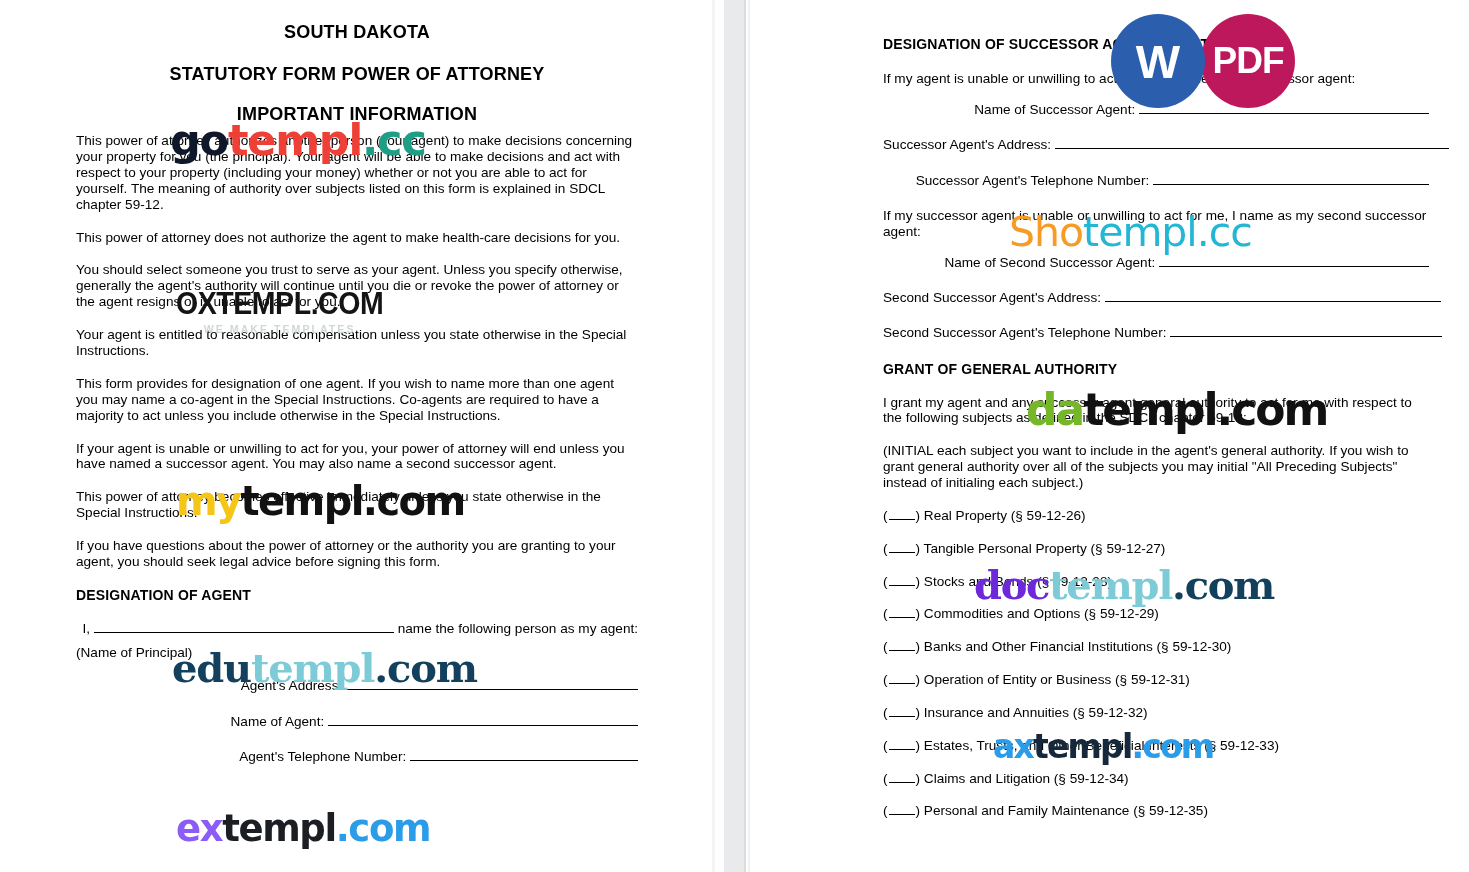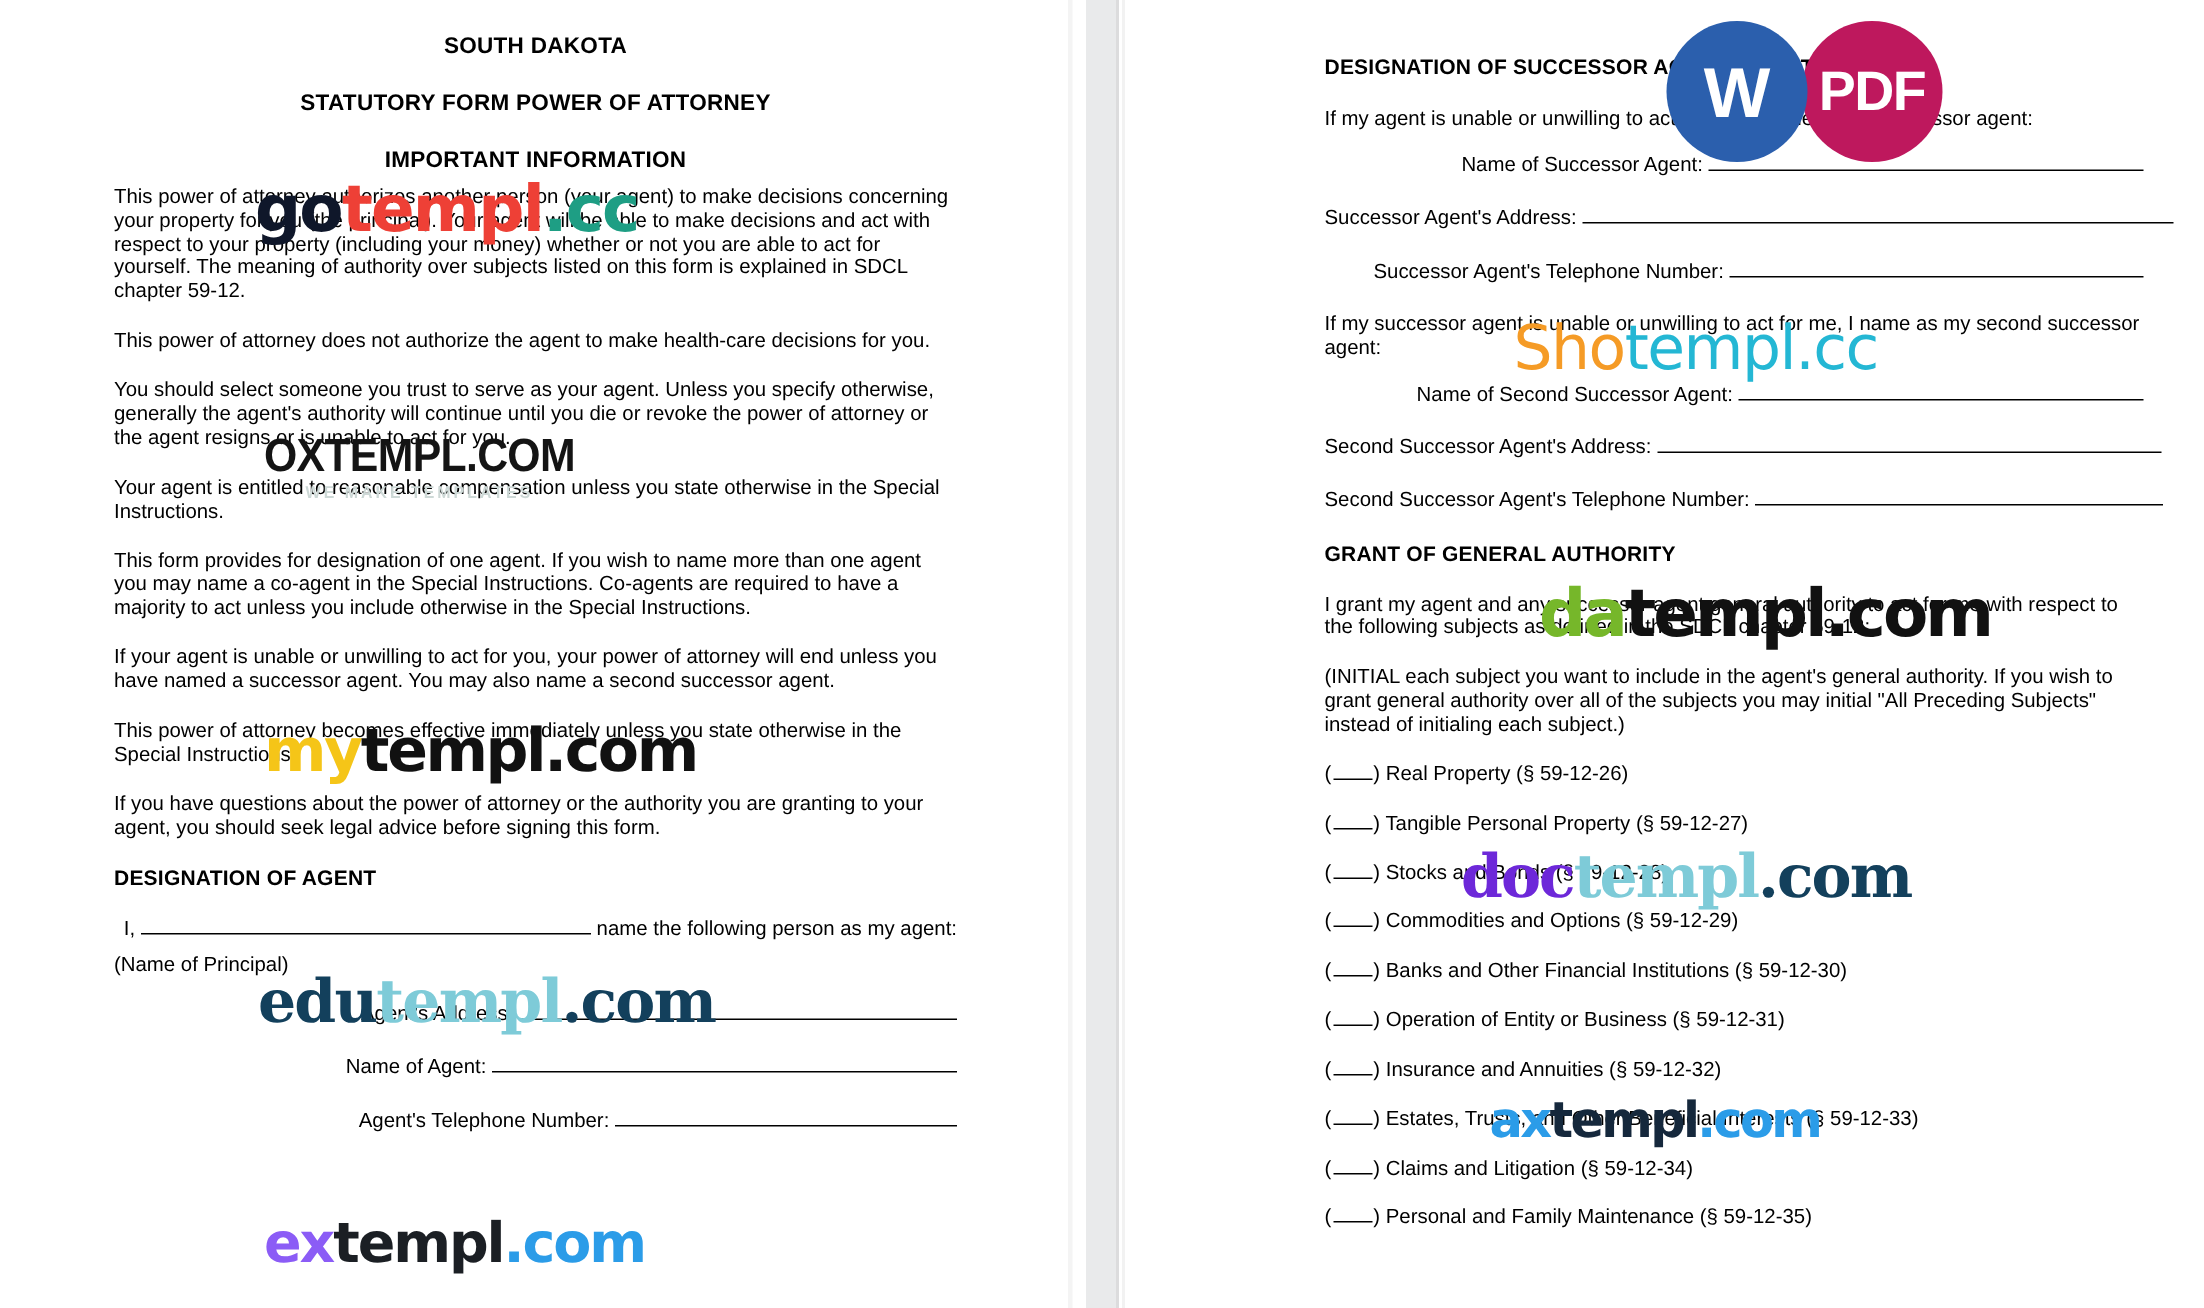--- a/index.html
+++ b/index.html
@@ -66,21 +66,21 @@
     position: absolute;
     top: 0; left: 0; right: 0;
     padding: 0;
   }
   .doc-left  { padding: 22px 62px 0 76px; }
   .doc-right { padding: 36px 40px 0 122px; }
 
   .center-title {
     text-align: center;
     font-weight: bold;
-    font-size: 15px;
+    font-size: 18px;
     letter-spacing: .2px;
     margin: 0 0 21px 0;
     line-height: 1.15;
   }
   .center-title.t2 { margin-bottom: 20px; }
   .center-title.t3 { margin-bottom: 8px; }
 
   p.body {
     font-size: 13.6px;
     line-height: 1.17;

